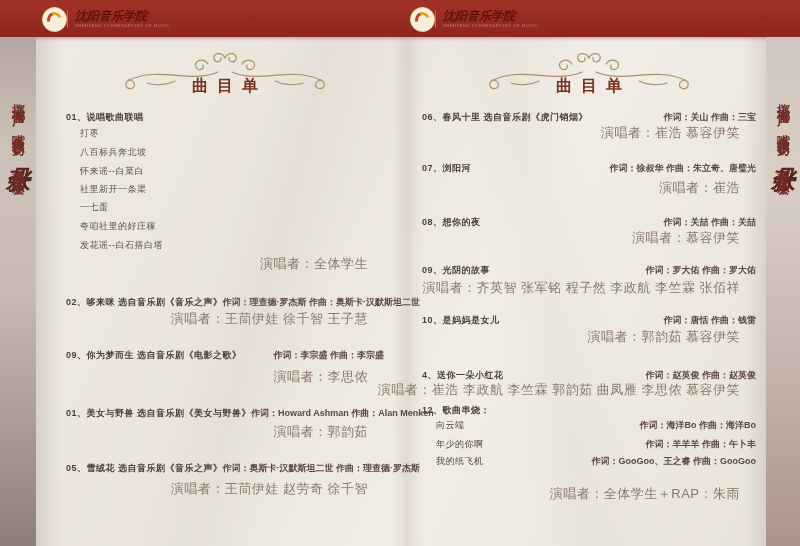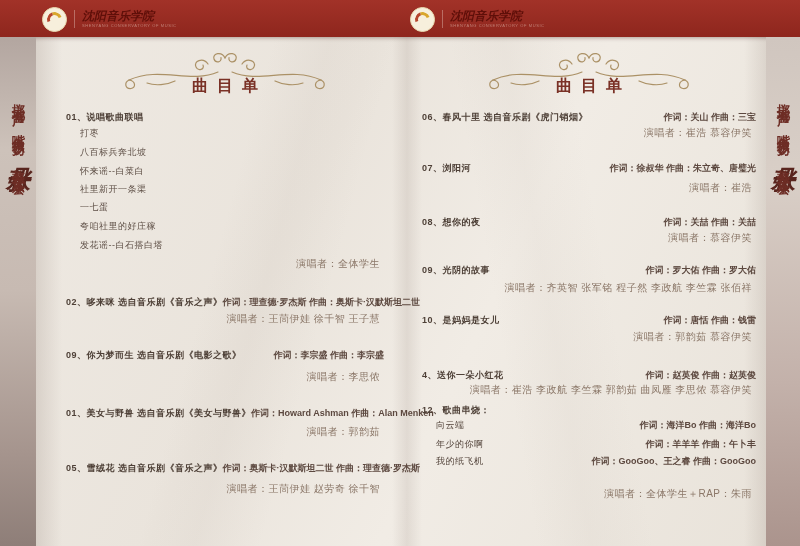--- a/index.html
+++ b/index.html
@@ -6,21 +6,21 @@
   .canvas{position:relative;width:800px;height:546px;overflow:hidden;
     background:linear-gradient(115deg,#efeae3 0%,#eae4dc 38%,#f1ece5 60%,#e8e2d9 100%);
     font-family:"Liberation Sans","DejaVu Sans",sans-serif;}
   .texture{position:absolute;inset:0;pointer-events:none;
     background:
       linear-gradient(105deg,transparent 30%,rgba(180,168,158,.10) 36%,transparent 43%),
       linear-gradient(80deg,transparent 60%,rgba(180,168,158,.08) 66%,transparent 73%);}
   
   .top-banner{position:absolute;top:0;left:0;width:800px;height:37px;
     background:linear-gradient(180deg,#a23228,#8e261d);box-shadow:0 1px 4px rgba(60,20,10,.35);}
-  .logo{position:absolute;top:6px;height:26px;display:flex;align-items:center;gap:7px;}
+  .logo{position:absolute;top:6px;height:26px;display:flex;align-items:center;}
   .logo.pos1{left:42px;} .logo.pos2{left:410px;}
   .emblem{width:23px;height:23px;border-radius:50%;background:#f7efdc;border:1px solid #e8d9b0;position:relative;flex:0 0 auto;}
   .emblem::after{content:"";position:absolute;inset:4px;border-radius:50%;border:3px solid transparent;
     border-top-color:#d9a62c;border-left-color:#b5452c;transform:rotate(25deg);}
   .logo-text{display:flex;flex-direction:column;line-height:1;border-left:1px solid rgba(245,230,220,.35);padding-left:7px;}
   .logo-name{font-size:12px;font-weight:bold;font-style:italic;color:#5f0f09;font-family:"DejaVu Serif","Liberation Serif",serif;}
   .logo-en{font-size:4px;color:#c28177;letter-spacing:.6px;margin-top:2px;}
   
   .strip{position:absolute;top:37px;bottom:0;}
   .strip.left{left:0;width:36px;
@@ -46,21 +46,21 @@
   .page.lp{left:66px;width:318px;}
   .page.rp{left:422px;width:334px;}
   .page-header{position:absolute;top:50px;left:0;right:0;height:52px;text-align:center;}
   .page-header svg{display:block;margin:0 auto;}
   .header-title{position:absolute;top:26px;left:0;right:0;text-align:center;font-size:16px;font-weight:bold;
     color:#7a3126;letter-spacing:9px;text-indent:9px;}
   .row{position:absolute;left:0;right:0;display:flex;justify-content:space-between;align-items:baseline;
     font-size:9px;line-height:10px;white-space:nowrap;}
   .title{font-weight:bold;color:#4e4037;letter-spacing:.5px;}
   .credit{font-weight:bold;color:#5c483f;}
-  .perf{position:absolute;right:4px;font-size:10px;line-height:10px;color:#8b7768;letter-spacing:.5px;white-space:nowrap;}
+  .perf{position:absolute;right:16px;font-size:13px;line-height:10px;color:#8b7768;letter-spacing:.5px;white-space:nowrap;}
   .sub{position:absolute;left:14px;font-size:9px;line-height:10px;color:#5d4e45;letter-spacing:.5px;white-space:nowrap;}
   .medley-row{position:absolute;left:14px;right:0;display:flex;justify-content:space-between;align-items:baseline;
     font-size:9px;line-height:10px;white-space:nowrap;}
   .medley-name{font-weight:normal;color:#53443b;letter-spacing:.5px;}
 </style>
 </head>
 <body>
 
 <div class="canvas">
   <div class="texture"></div>

